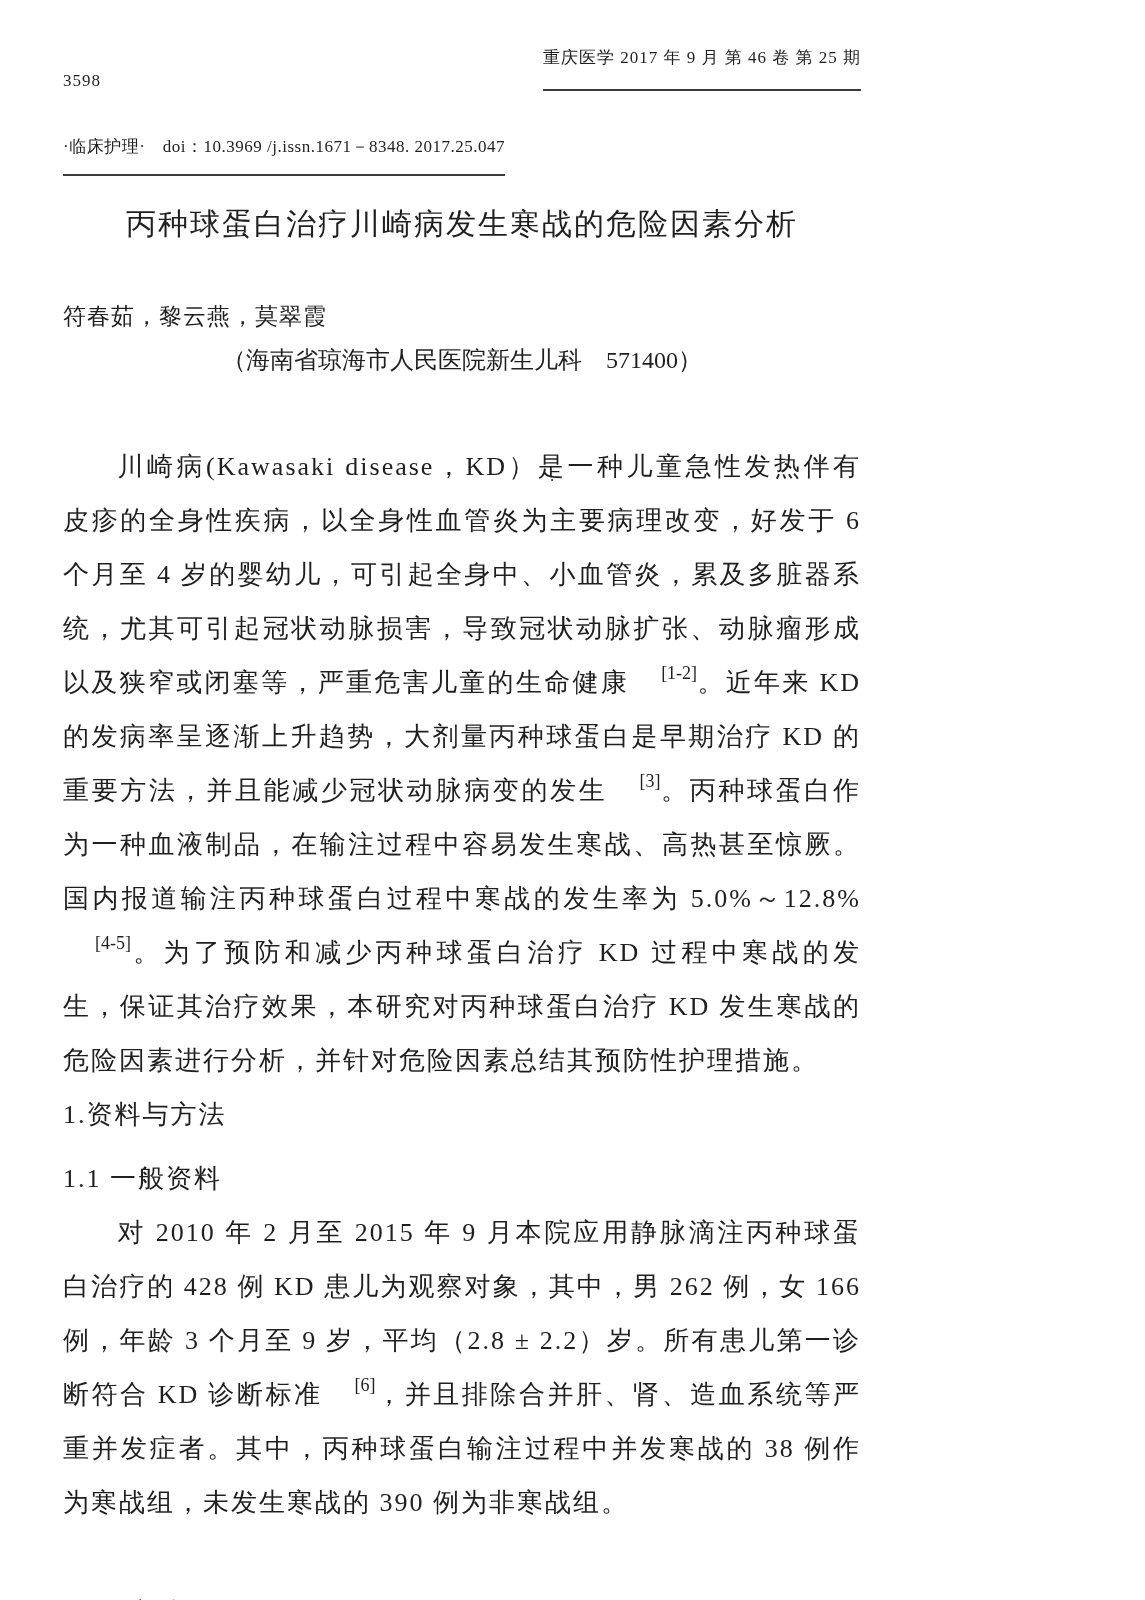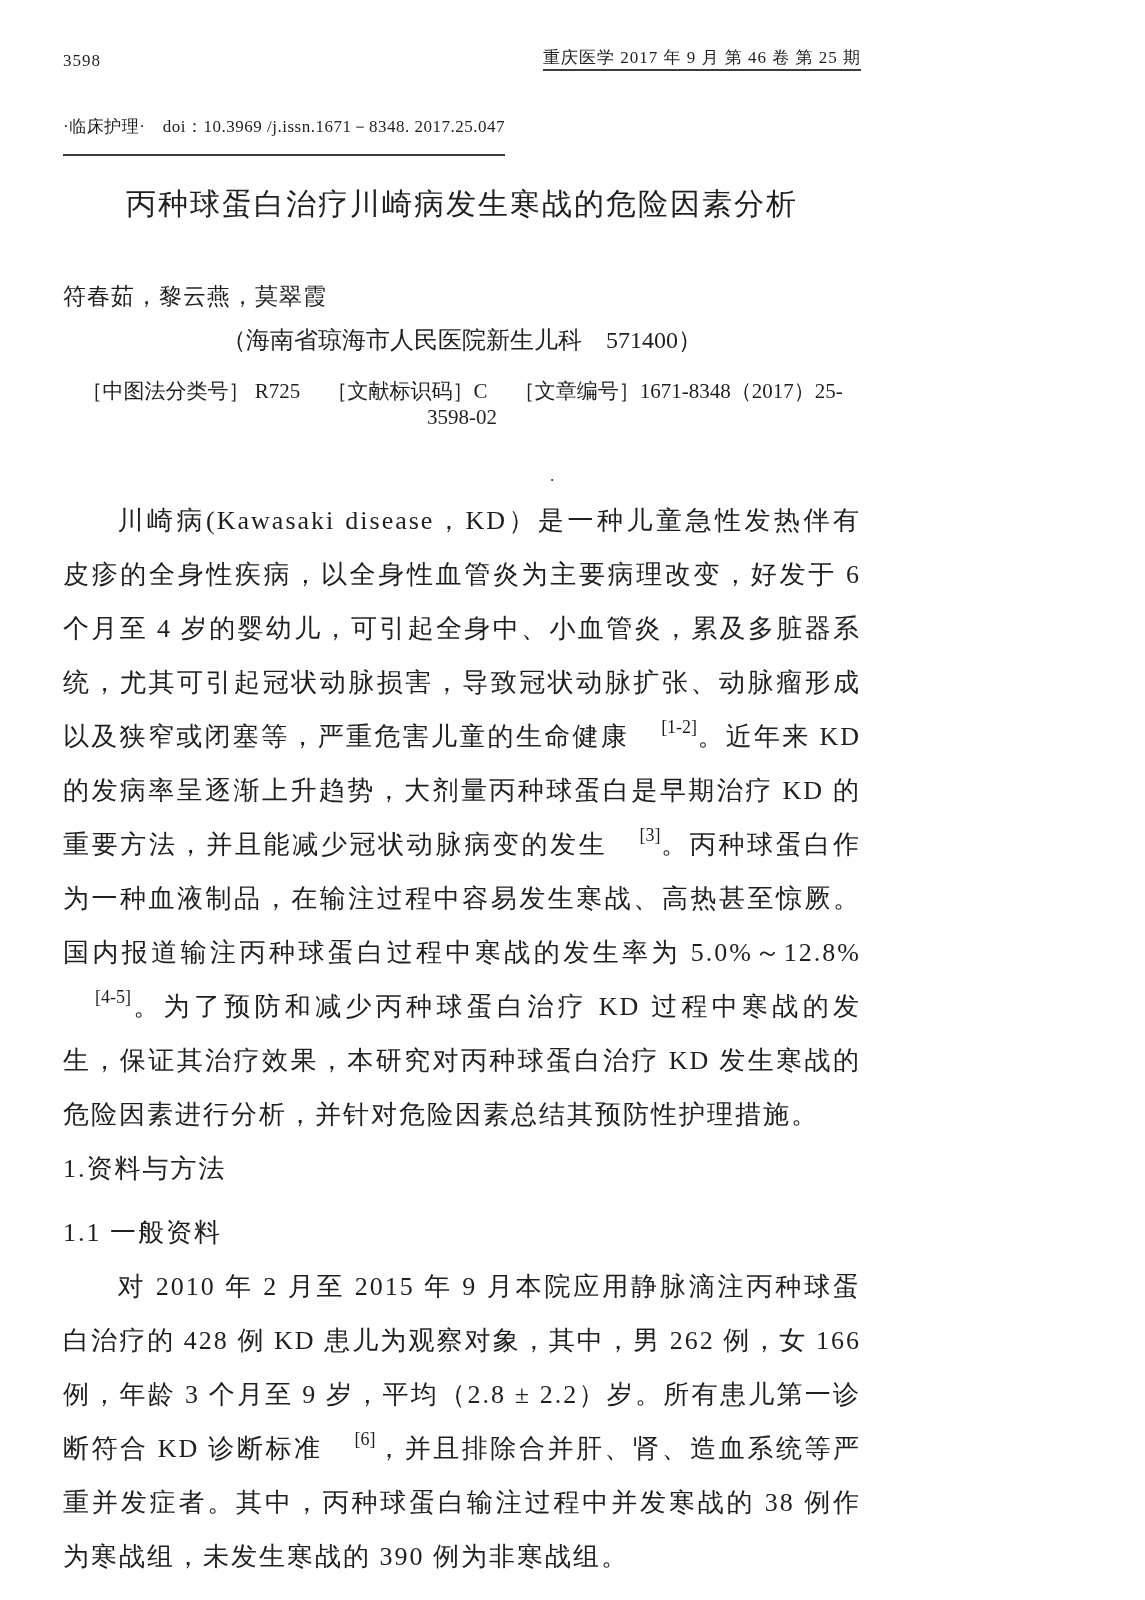--- a/index.html
+++ b/index.html
@@ -16,21 +16,21 @@
   }
   .header-row {
     display: flex;
     justify-content: space-between;
     align-items: flex-end;
     font-size: 17px;
   }
   .page-number { letter-spacing: 1px; }
   .journal-ref {
     border-bottom: 2px solid #3c3c3c;
-    padding-bottom: 0;
+    padding-bottom: 20px;
     letter-spacing: 1px;
   }
   .doi-row { margin-top: 44px; }
   .doi-line {
     display: inline-block;
     font-size: 17px;
     border-bottom: 2px solid #3c3c3c;
     padding-bottom: 16px;
     letter-spacing: 0.5px;
   }
@@ -107,21 +107,20 @@
   <div class="doi-row">
     <span class="doi-line">·临床护理·　doi：10.3969 /j.issn.1671－8348. 2017.25.047</span>
   </div>
 
   <div class="title">丙种球蛋白治疗川崎病发生寒战的危险因素分析</div>
 
   <div class="authors">符春茹，黎云燕，莫翠霞</div>
 
   <div class="affiliation">（海南省琼海市人民医院新生儿科　571400）</div>
 
-  <div class="meta">［中图法分类号］ R725　 ［文献标识码］C　 ［文章编号］1671-8348（2017）25-3598-02</div>
 
   <span class="stray-mark">.</span>
 
   <div class="body-text">
     <p class="para"><span>川崎病(Kawasaki disease，KD）是一种儿童急性发热伴有皮疹的全身性疾病，以全身性血管炎为主要病理改变，好发于 6 个月至 4 岁的婴幼儿，可引起全身中、小血管炎，累及多脏器系统，尤其可引起冠状动脉损害，导致冠状动脉扩张、动脉瘤形成以及狭窄或闭塞等，严重危害儿童的生命健康</span><sup>[1-2]</sup><span>。近年来 KD 的发病率呈逐渐上升趋势，大剂量丙种球蛋白是早期治疗 KD 的重要方法，并且能减少冠状动脉病变的发生</span><sup>[3]</sup><span>。丙种球蛋白作为一种血液制品，在输注过程中容易发生寒战、高热甚至惊厥。国内报道输注丙种球蛋白过程中寒战的发生率为 5.0%～12.8%</span><sup>[4-5]</sup><span>。为了预防和减少丙种球蛋白治疗 KD 过程中寒战的发生，保证其治疗效果，本研究对丙种球蛋白治疗 KD 发生寒战的危险因素进行分析，并针对危险因素总结其预防性护理措施。</span></p>
     <h2 class="section-heading">1.资料与方法</h2>
     <h3 class="section-heading heading-gap">1.1 一般资料</h3>
     <p class="para"><span>对 2010 年 2 月至 2015 年 9 月本院应用静脉滴注丙种球蛋白治疗的 428 例 KD 患儿为观察对象，其中，男 262 例，女 166 例，年龄 3 个月至 9 岁，平均（2.8 ± 2.2）岁。所有患儿第一诊断符合 KD 诊断标准</span><sup>[6]</sup><span>，并且排除合并肝、肾、造血系统等严重并发症者。其中，丙种球蛋白输注过程中并发寒战的 38 例作为寒战组，未发生寒战的 390 例为非寒战组。</span></p>
     <h3 class="section-heading heading-gap-large">1.4　方法</h3>
   </div>

